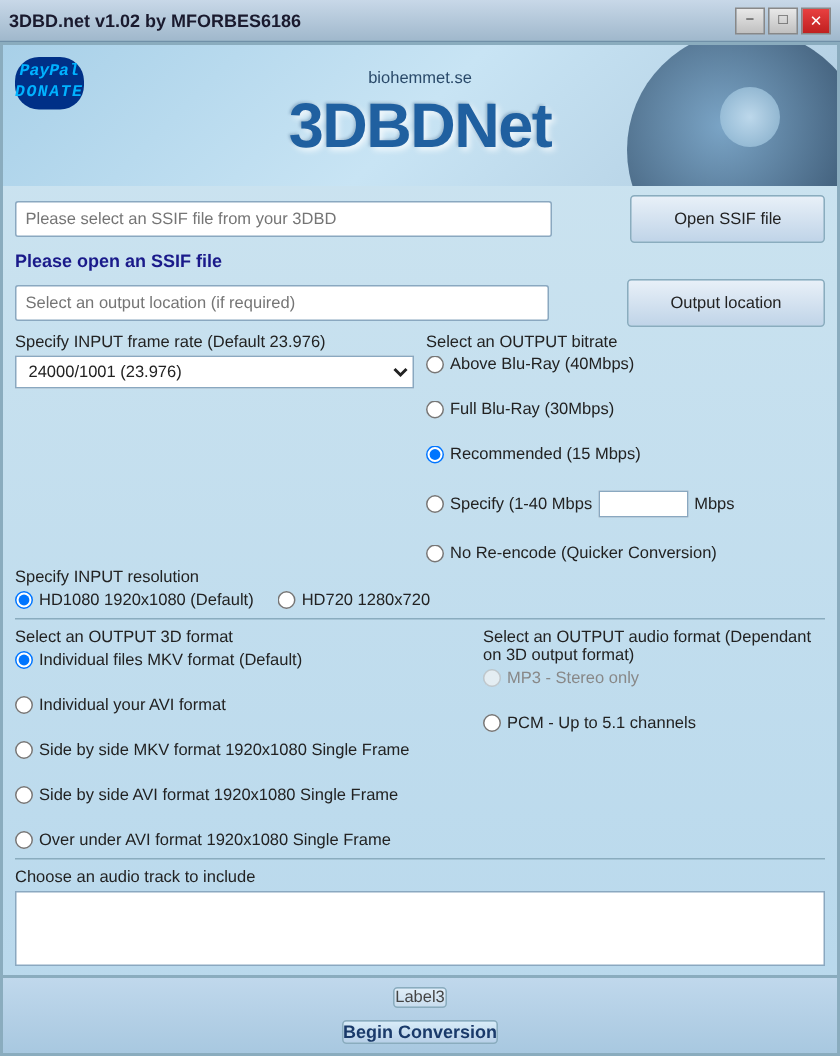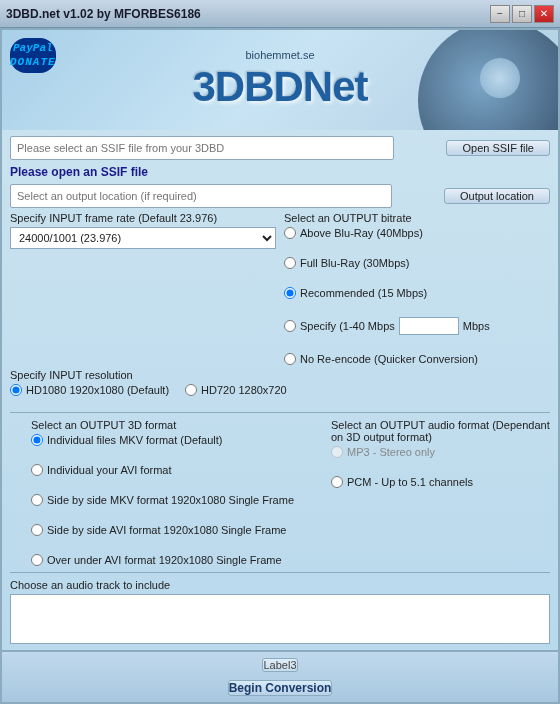--- a/index.html
+++ b/index.html
@@ -148,22 +148,22 @@
       flex: 1;
       height: 24px;
       border: 1px solid #8aa8c0;
       background: white;
       padding: 2px 6px;
       font-size: 11px;
       color: #888;
       border-radius: 2px;
     }
     .action-btn {
-      height: 16px;
-      padding: 0 15px;
+      height: 32px;
+      padding: 0 28px;
       background: linear-gradient(to bottom, #e8f0f8, #c0d4e8);
       border: 1px solid #8aacbe;
       border-radius: 3px;
       font-size: 11px;
       cursor: pointer;
       white-space: nowrap;
       color: #222;
       margin-left: 32px;
     }
 
@@ -232,21 +232,21 @@
       height: 1px;
       background: #8aacbe;
       margin: 2px 0;
     }
 
     
     .format-section {
       display: flex;
       gap: 8px;
     }
-    .format-left { flex: 1.2; margin-left: 21px; }
+    .format-left { flex: 1.2; }
     .format-right { flex: 0.9; }
 
     
     .audio-section {
       flex: 1;
     }
     .audio-listbox {
       border: 1px solid #8aa8c0;
       background: white;
       height: 50px;

